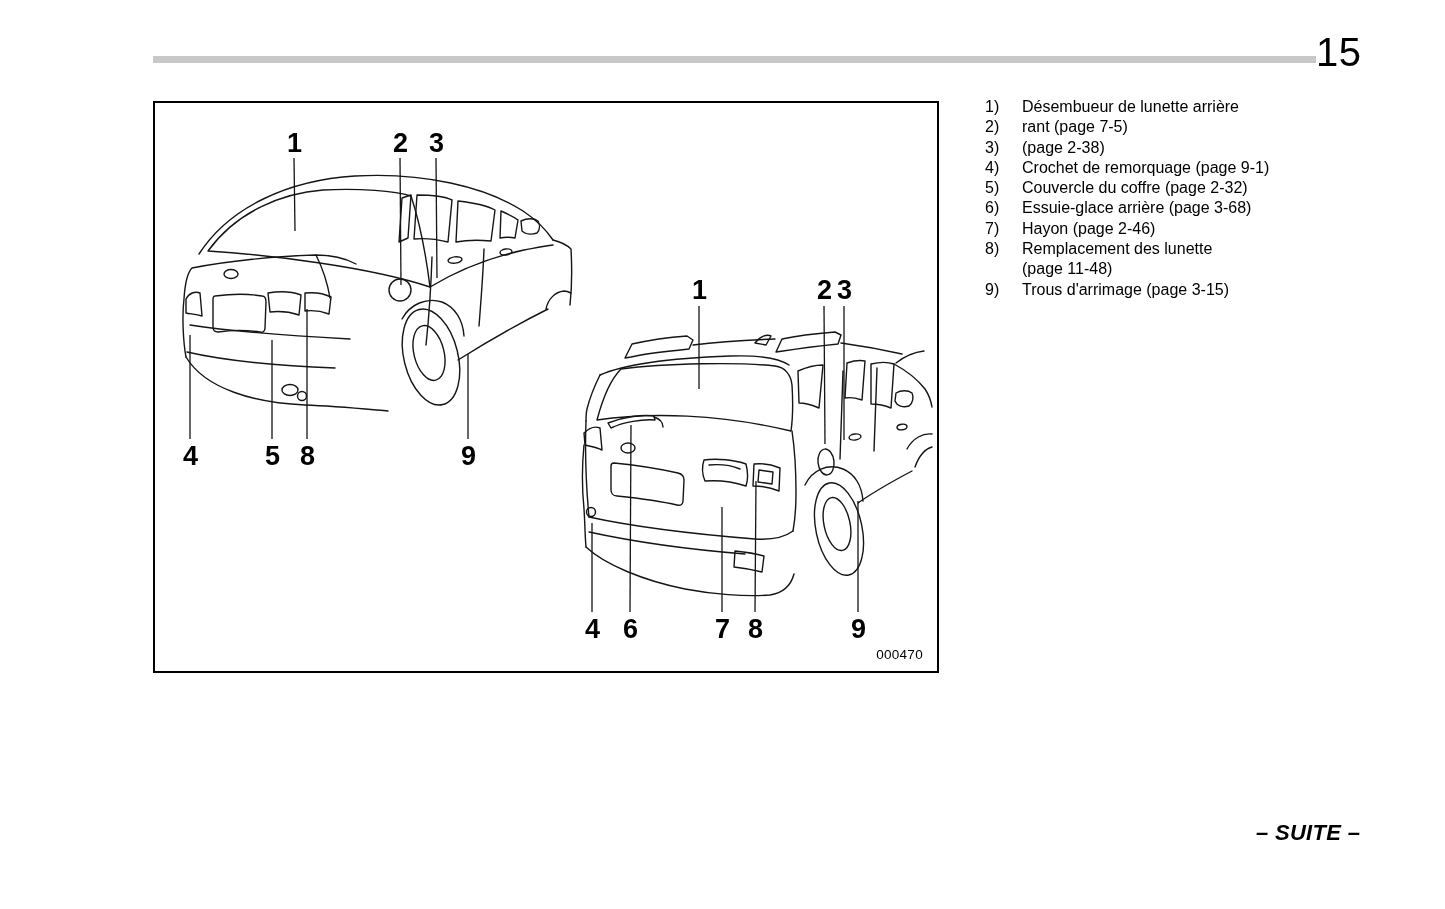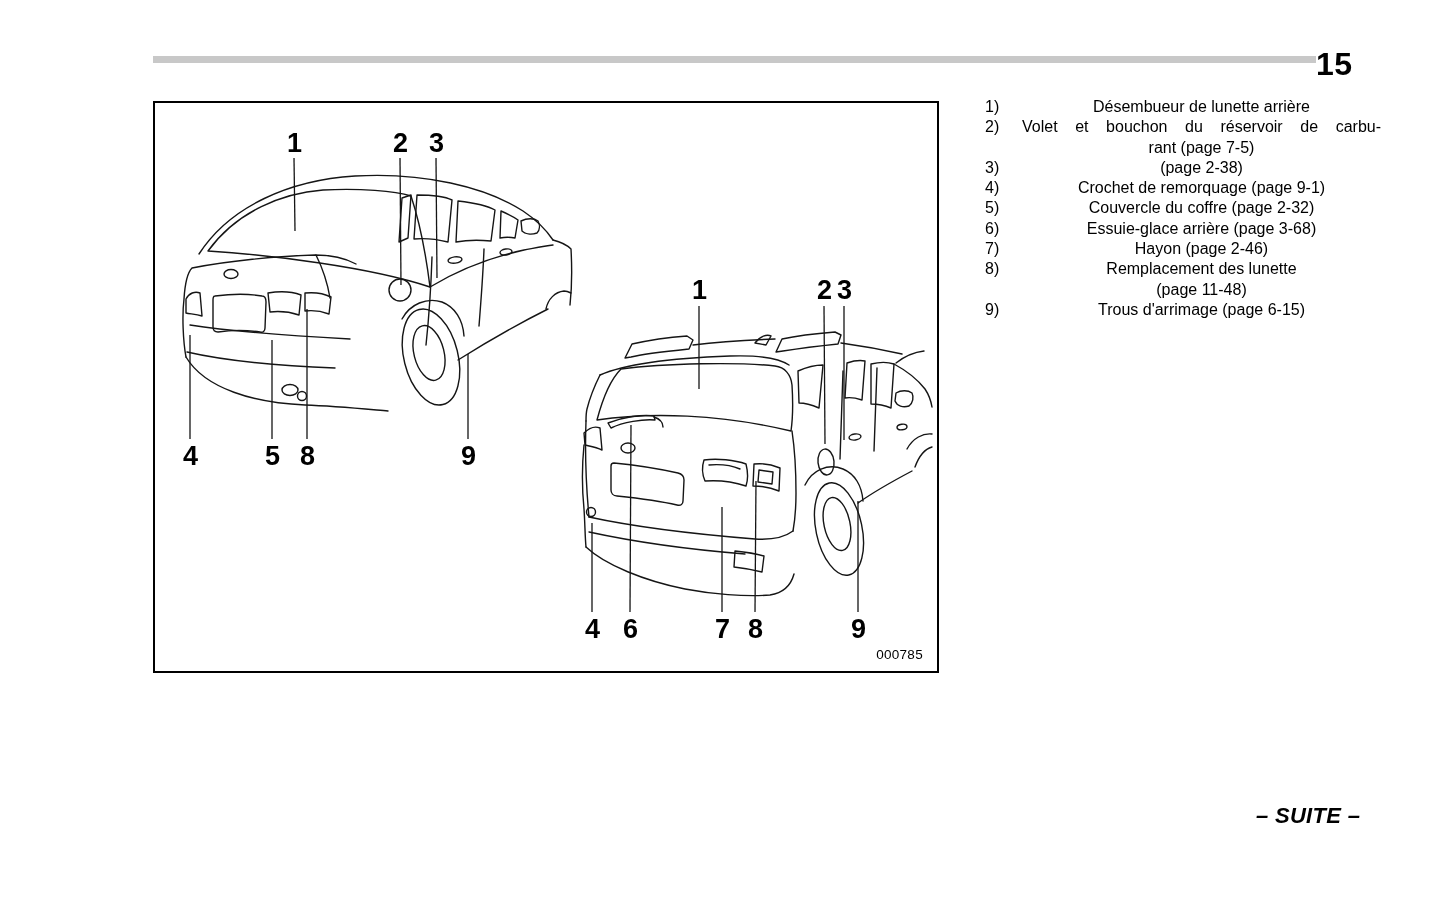--- a/index.html
+++ b/index.html
@@ -2,42 +2,42 @@
 <html><head>
 <meta charset="utf-8">
 <style>
   html,body{margin:0;padding:0;background:#ffffff;}
   .page{
     position:relative;width:1445px;height:909px;background:#ffffff;overflow:hidden;
     font-family:"Liberation Sans",sans-serif;color:#000;
   }
   .top-rule{position:absolute;left:153px;top:56px;width:1163px;height:7px;background:#c8c8c8;}
   .page-number{
-    position:absolute;left:1316px;top:36px;font-size:32px;font-weight:bold;line-height:32px;letter-spacing:.5px;margin-top:12px;
+    position:absolute;left:1316px;top:36px;font-size:40px;font-weight:normal;line-height:32px;letter-spacing:.5px;
   }
   .figure-box{
     position:absolute;left:153px;top:101px;width:782px;height:568px;
     border:2px solid #000;background:#fff;
   }
   .figure-box svg{position:absolute;left:0;top:0;}
   .callout{
     position:absolute;width:26px;text-align:center;
     font-size:27px;font-weight:bold;line-height:27px;letter-spacing:-1px;
   }
   .figure-code{
     position:absolute;right:14px;bottom:9px;font-size:13.5px;letter-spacing:.3px;
   }
   .parts-list{position:absolute;left:985px;top:97px;width:396px;font-size:16px;line-height:20.3px;}
   .pl-item{display:flex;}
   .pl-num{flex:none;width:37px;}
   .pl-lines{flex:1;min-width:0;}
-  .pl-line{display:block;text-align:center;}
+  .pl-line{display:block;}
   .pl-line.just{text-align:justify;text-align-last:justify;}
   .footer-suite{
-    position:absolute;left:1256px;top:804px;font-size:22px;line-height:24px;
+    position:absolute;left:1256px;top:821px;font-size:22px;line-height:24px;
     font-weight:bold;font-style:italic;letter-spacing:.3px;
   }
   .art{fill:none;stroke:#151515;stroke-width:1.4;stroke-linecap:round;stroke-linejoin:round;}
   .leader{stroke:#151515;stroke-width:1.3;}
 </style>
 </head>
 <body>
 
 <div class="page">
 
@@ -180,34 +180,33 @@
 
     <div class="callout" style="left:531px;top:174px;">1</div>
     <div class="callout" style="left:656px;top:174px;">2</div>
     <div class="callout" style="left:676px;top:174px;">3</div>
     <div class="callout" style="left:424px;top:513px;">4</div>
     <div class="callout" style="left:462px;top:513px;">6</div>
     <div class="callout" style="left:554px;top:513px;">7</div>
     <div class="callout" style="left:587px;top:513px;">8</div>
     <div class="callout" style="left:690px;top:513px;">9</div>
 
-    <div class="figure-code">000785</div>
+    <div class="figure-code">000470</div>
   </div>
 
   <div class="parts-list">
     <div class="pl-item">
       <span class="pl-num">1)</span>
       <span class="pl-lines">
         <span class="pl-line">Désembueur de lunette arrière</span>
       </span>
     </div>
     <div class="pl-item">
       <span class="pl-num">2)</span>
       <span class="pl-lines">
-        <span class="pl-line just">Volet et bouchon du réservoir de carbu-</span>
         <span class="pl-line">rant (page 7-5)</span>
       </span>
     </div>
     <div class="pl-item">
       <span class="pl-num">3)</span>
       <span class="pl-lines">
         <span class="pl-line">(page 2-38)</span>
       </span>
     </div>
     <div class="pl-item">
@@ -237,20 +236,20 @@
     <div class="pl-item">
       <span class="pl-num">8)</span>
       <span class="pl-lines">
         <span class="pl-line">Remplacement des lunette</span>
         <span class="pl-line">(page 11-48)</span>
       </span>
     </div>
     <div class="pl-item">
       <span class="pl-num">9)</span>
       <span class="pl-lines">
-        <span class="pl-line">Trous d'arrimage (page 6-15)</span>
+        <span class="pl-line">Trous d'arrimage (page 3-15)</span>
       </span>
     </div>
   </div>
 
   <div class="footer-suite">– SUITE –</div>
 
 </div>
 
 </body></html>

